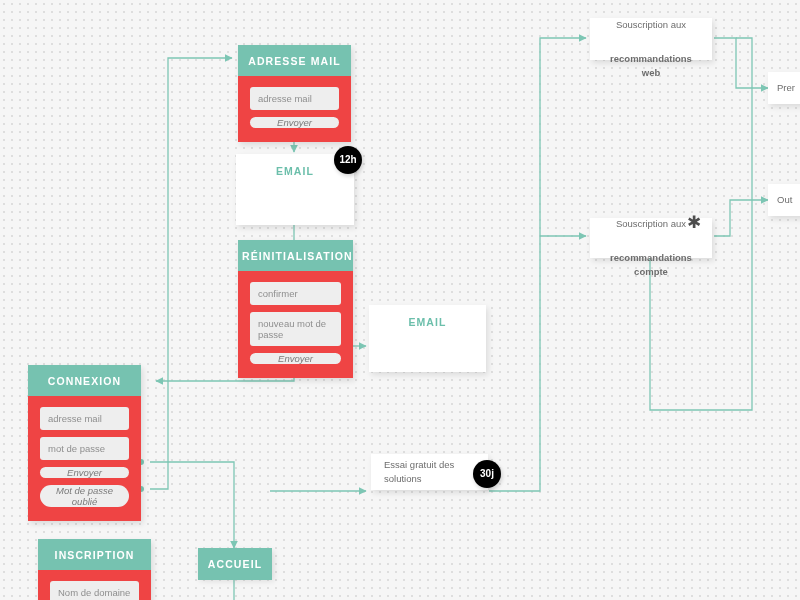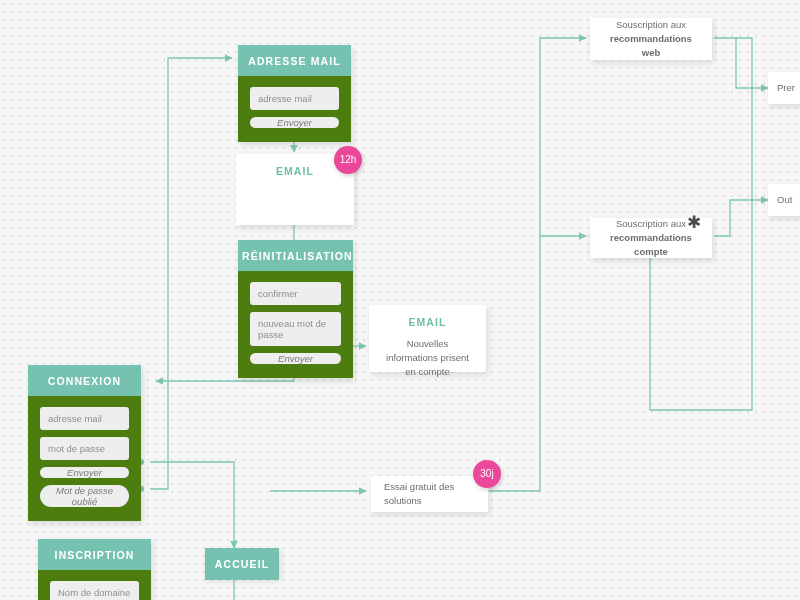--- a/index.html
+++ b/index.html
@@ -29,21 +29,21 @@
   #svg-layer {
     position: absolute;
     left: 0; top: 0;
     width: 800px;
     height: 600px;
     pointer-events: none;
   }
   
   .card {
     position: absolute;
-    background: #4d7c0f;
+    background: #ef4444;
     box-shadow: 2px 3px 6px rgba(0,0,0,0.11);
     box-sizing: border-box;
   }
   .card-header {
     background: #76c2b0;
     color: #ffffff;
     font-size: 10.5px;
     font-weight: bold;
     letter-spacing: 1.1px;
     text-align: center;
@@ -92,33 +92,33 @@
     letter-spacing: 1.1px;
     text-align: center;
     margin-bottom: 9px;
     text-transform: uppercase;
   }
   .note-text {
     color: #6d6d6d;
     font-size: 9.5px;
     line-height: 1.45;
   }
-  .note-center { text-align: center; }
+  .note-center { text-align: center; margin-top: 20px; }
   .note-bold { font-weight: bold; }
 
   
   .badge {
     position: absolute;
     width: 28px;
     height: 28px;
     border-radius: 50%;
-    background: #ec4899;
+    background: #000000;
     color: #ffffff;
     font-size: 10px;
-    font-weight: normal;
+    font-weight: bold;
     line-height: 28px;
     text-align: center;
     box-shadow: 1px 2px 4px rgba(0,0,0,0.18);
   }
   .asterisk {
     position: absolute;
     color: #4d4d4d;
     font-size: 17px;
     line-height: 10px;
     font-family: "Liberation Serif", serif;
@@ -187,45 +187,44 @@
   <div class="card-header">RÉINITIALISATION</div>
   <div class="card-body">
     <div class="field">confirmer</div>
     <div class="field">nouveau mot de passe</div>
     <div class="btn last">Envoyer</div>
   </div>
 </div>
 
 <div class="plain" style="left:369px; top:305px; width:117px; height:67px;">
   <div class="email-title">EMAIL</div>
-  <div class="note-text note-center">Nouvelles informations prisent en compte</div>
 </div>
 
 <div class="card" style="left:28px; top:365px; width:113px;">
   <div class="card-header">CONNEXION</div>
   <div class="card-body">
     <div class="field">adresse mail</div>
     <div class="field">mot de passe</div>
     <div class="btn">Envoyer</div>
     <div class="btn last">Mot de passe oublié</div>
   </div>
 </div>
 
 <div class="card" style="left:38px; top:539px; width:113px; height:75px;">
   <div class="card-header">INSCRIPTION</div>
   <div class="card-body">
     <div class="field last">Nom de domaine</div>
   </div>
 </div>
 
-<div class="card" style="left:205px; top:548px; width:74px; height:30px;">
+<div class="card" style="left:198px; top:548px; width:74px; height:30px;">
   <div class="card-header" style="padding:10px 4px;">ACCUEIL</div>
 </div>
 
-<div class="plain" style="left:371px; top:476px; width:117px; height:36px; display:flex; align-items:center;">
+<div class="plain" style="left:371px; top:454px; width:117px; height:36px; display:flex; align-items:center;">
   <div class="note-text">Essai gratuit des solutions</div>
 </div>
 <div class="badge" style="left:473px; top:460px;">30j</div>
 
 <div class="plain" style="left:590px; top:18px; width:122px; height:42px; display:flex; flex-direction:column; justify-content:center; padding:6px 10px;">
   <div class="note-text note-center">Souscription aux</div>
   <div class="note-text note-center note-bold">recommandations web</div>
 </div>
 
 <div class="plain" style="left:590px; top:218px; width:122px; height:40px; display:flex; flex-direction:column; justify-content:center; padding:6px 10px;">

